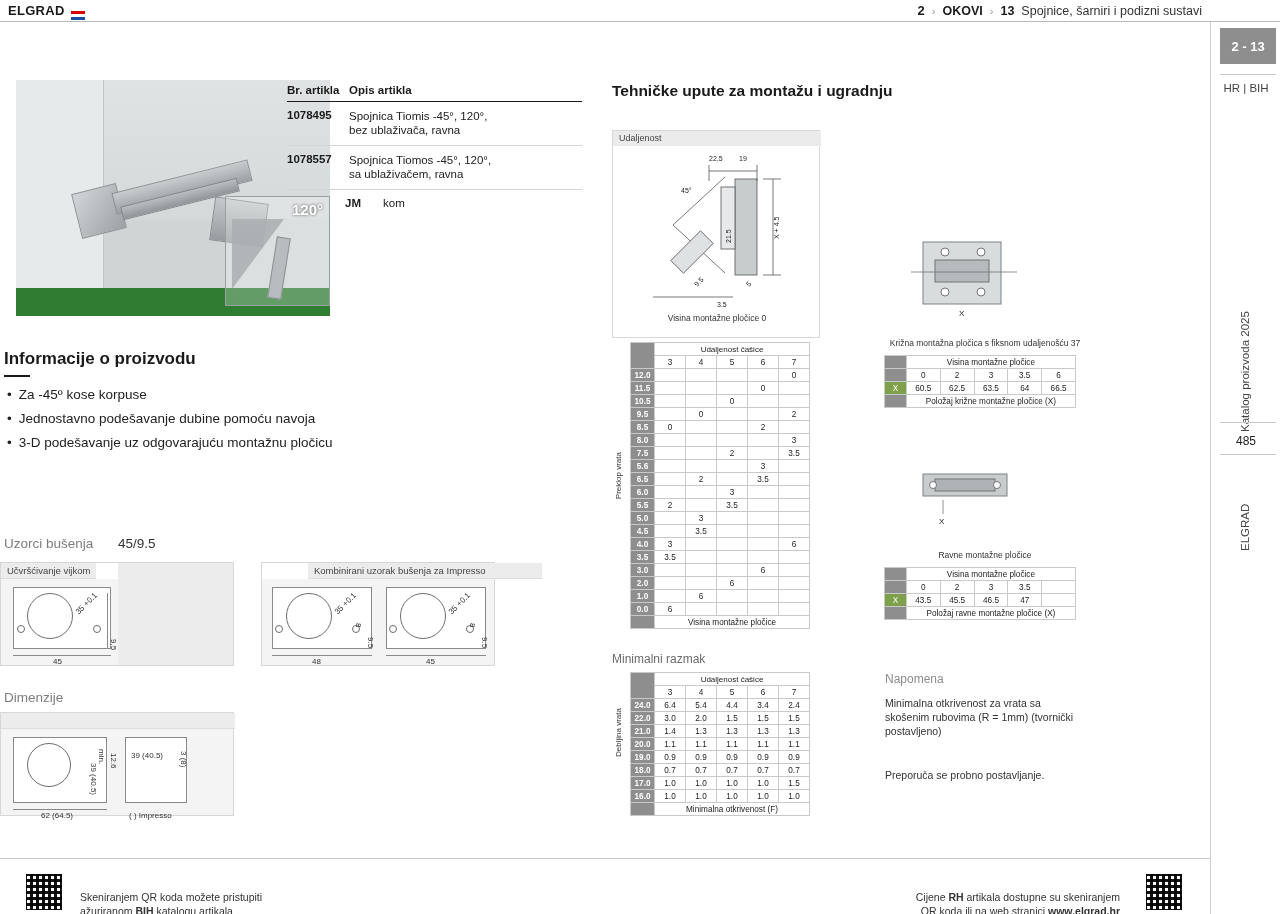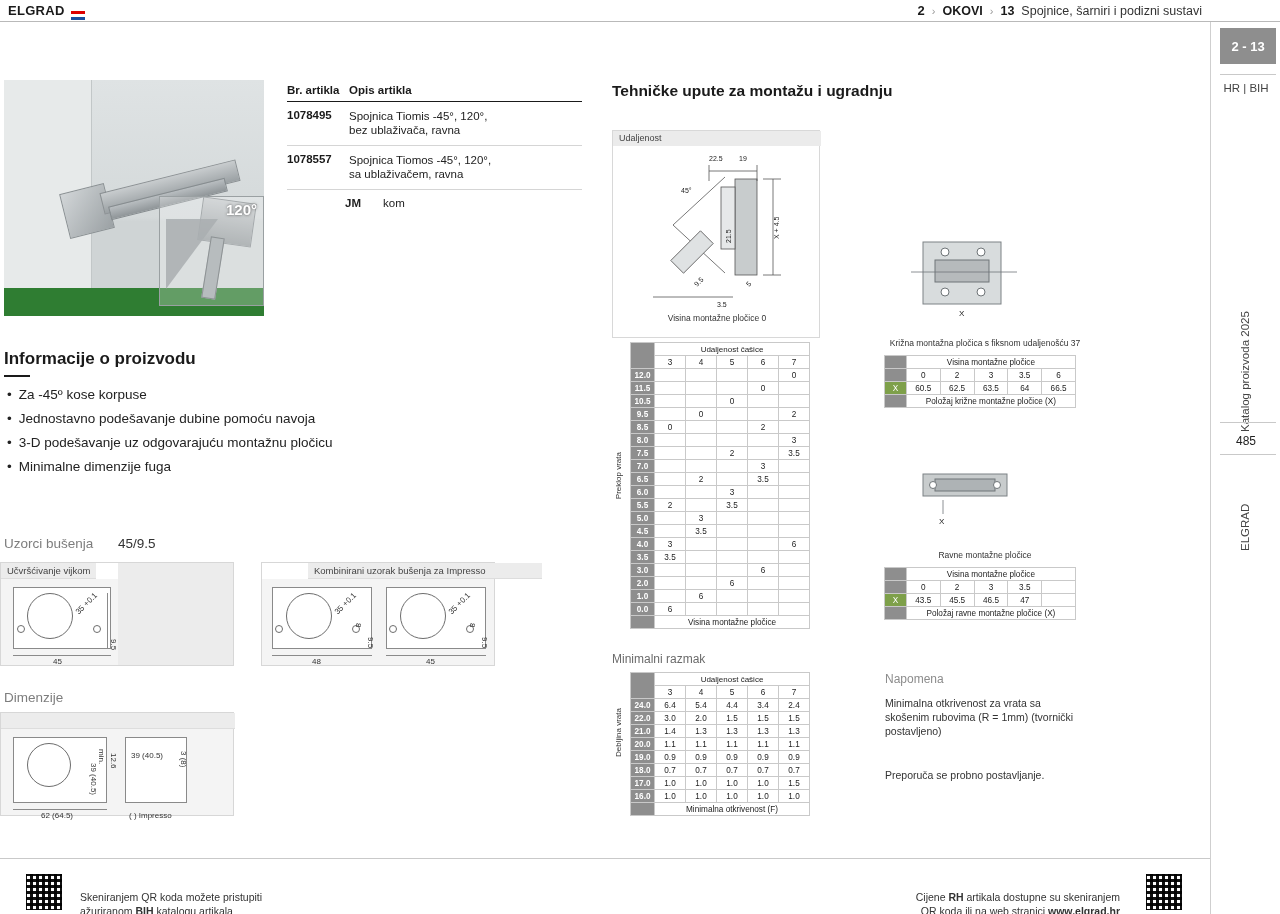--- a/index.html
+++ b/index.html
@@ -61,21 +61,21 @@
   .rail .vert.brandv { top:470px; height:70px; left:28px; width:16px; }
   .rail .pageno {
     position:absolute; top:412px; left:0; width:70px; text-align:center;
     font-size:12px; color:#222; font-weight:normal;
   }
   .rail .hr2 { position:absolute; top:400px; left:9px; width:56px; border-top:1px solid #c9c9c9;}
   .rail .hr3 { position:absolute; top:432px; left:9px; width:56px; border-top:1px solid #c9c9c9;}
 
   
   .product-photo {
-    position:absolute; left:4px; top:80px; width:260px; height:236px;
+    position:absolute; left:16px; top:80px; width:314px; height:236px;
     background:linear-gradient(180deg,#dfe3e4 0%,#d4d9da 58%, #cfd4d5 60%, #cfd4d5 100%);
     overflow:hidden;
   }
   .photo-floor { position:absolute; left:0; bottom:0; width:100%; height:28px; background:#2f7d32; }
   .photo-wall-left { position:absolute; left:0; top:0; width:88px; height:208px; background:#e7eaea; border-right:1px solid #c2c7c8;}
   .hinge-arm {
     position:absolute; left:96px; top:96px; width:140px; height:22px;
     background:linear-gradient(180deg,#c8ccce,#9aa0a3);
     border:1px solid #8b9093; transform:rotate(-14deg);
   }
@@ -246,21 +246,20 @@
 </div>
 
 <div class="sec-title" style="left:4px; top:349px;">Informacije o proizvodu</div>
 <div class="sec-rule" style="left:4px; top:375px;"></div>
 
 <div class="bullets">
   <ul>
     <li>Za -45º kose korpuse</li>
     <li>Jednostavno podešavanje dubine pomoću navoja</li>
     <li>3-D podešavanje uz odgovarajuću montažnu pločicu</li>
-    <li>Minimalne dimenzije fuga</li>
   </ul>
 </div>
 
 <div class="sub-h" style="left:4px; top:536px;">Uzorci bušenja</div>
 <div class="sub-h" style="left:118px; top:536px; color:#333;">45/9.5</div>
 
 <div class="dbox" style="left:0px; top:562px; width:234px; height:104px;">
   <div class="cap">Učvršćivanje vijkom</div>
   <div class="body">
     <div class="rectd" style="left:12px; top:8px; width:98px; height:62px; background:#fff;"></div>
@@ -418,21 +417,21 @@
           </tr>
           <tr>
             <td class="gcol">7.5</td>
             <td></td>
             <td></td>
             <td>2</td>
             <td></td>
             <td>3.5</td>
           </tr>
           <tr>
-            <td class="gcol">7.0</td>
+            <td class="gcol">5.6</td>
             <td></td>
             <td></td>
             <td></td>
             <td>3</td>
             <td></td>
           </tr>
           <tr>
             <td class="gcol">6.5</td>
             <td></td>
             <td>2</td>

